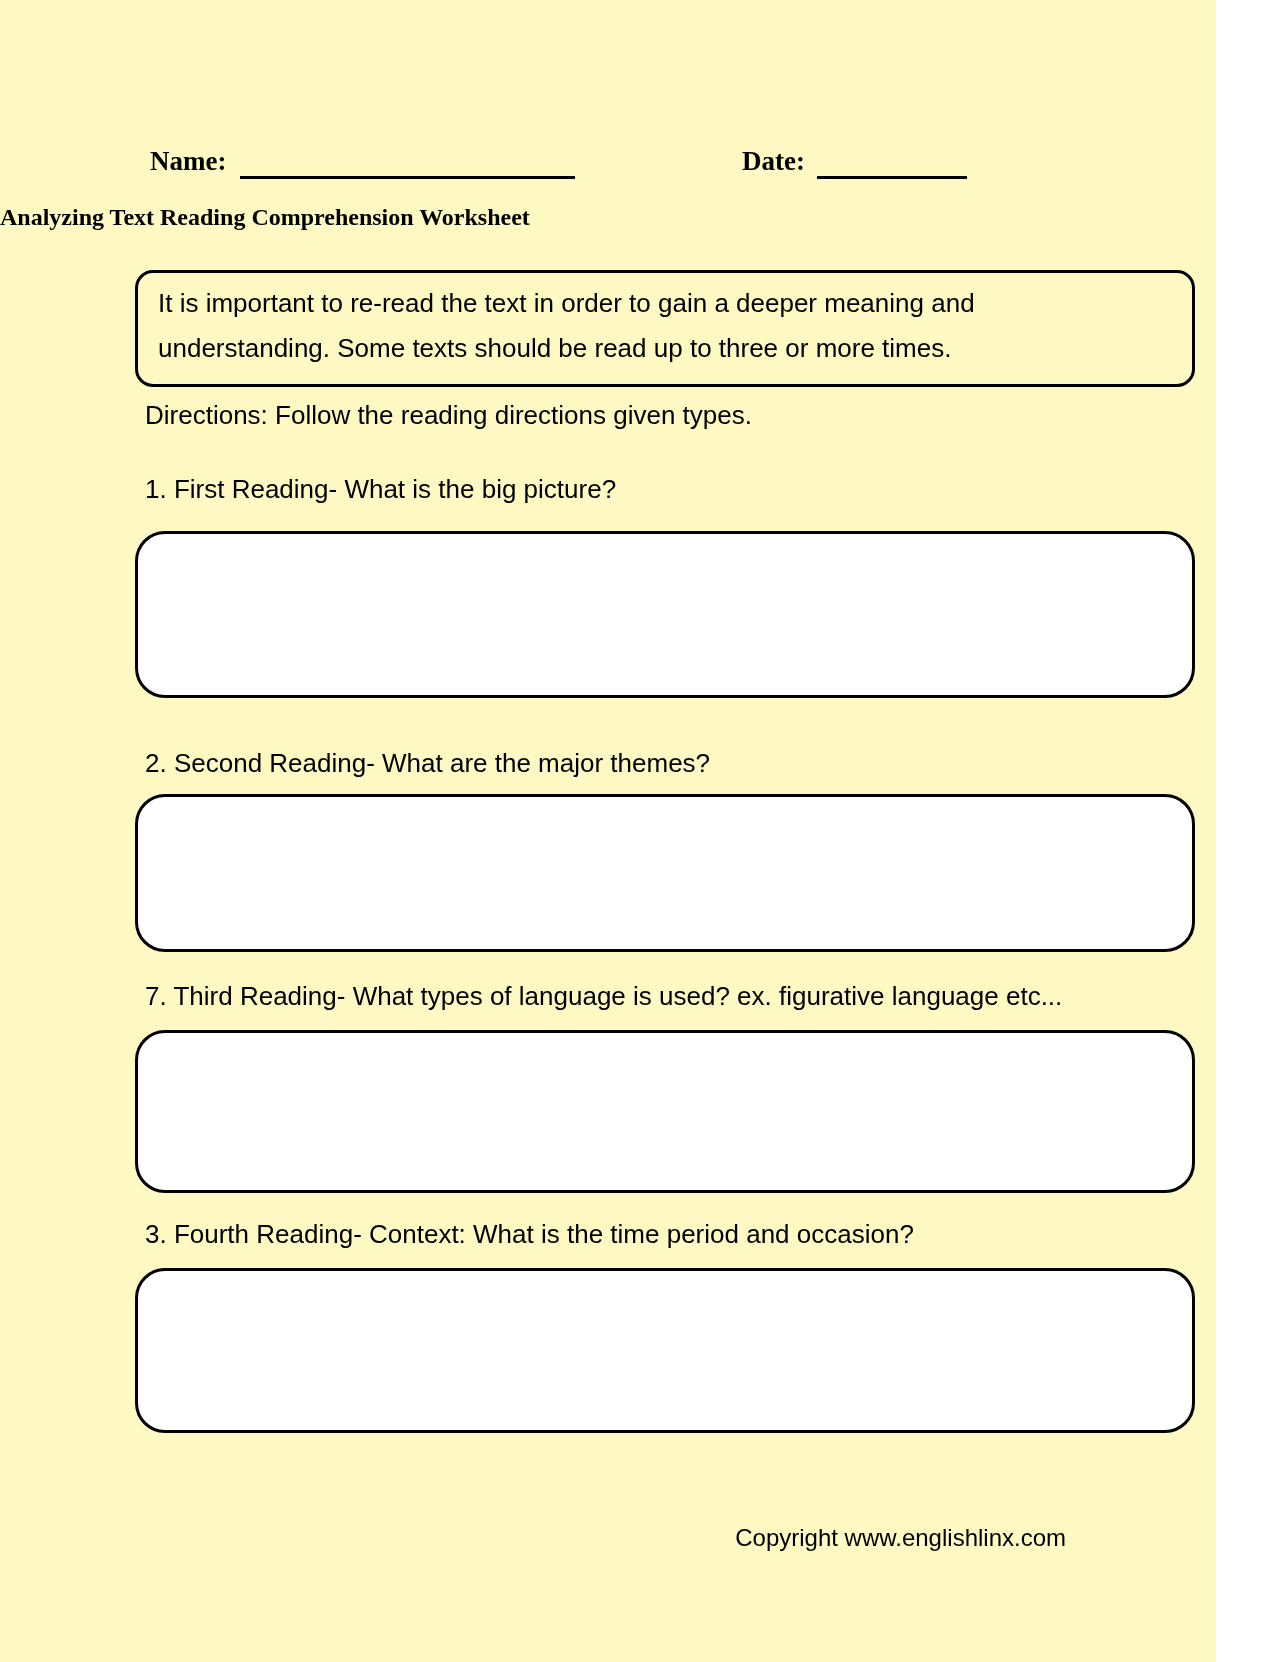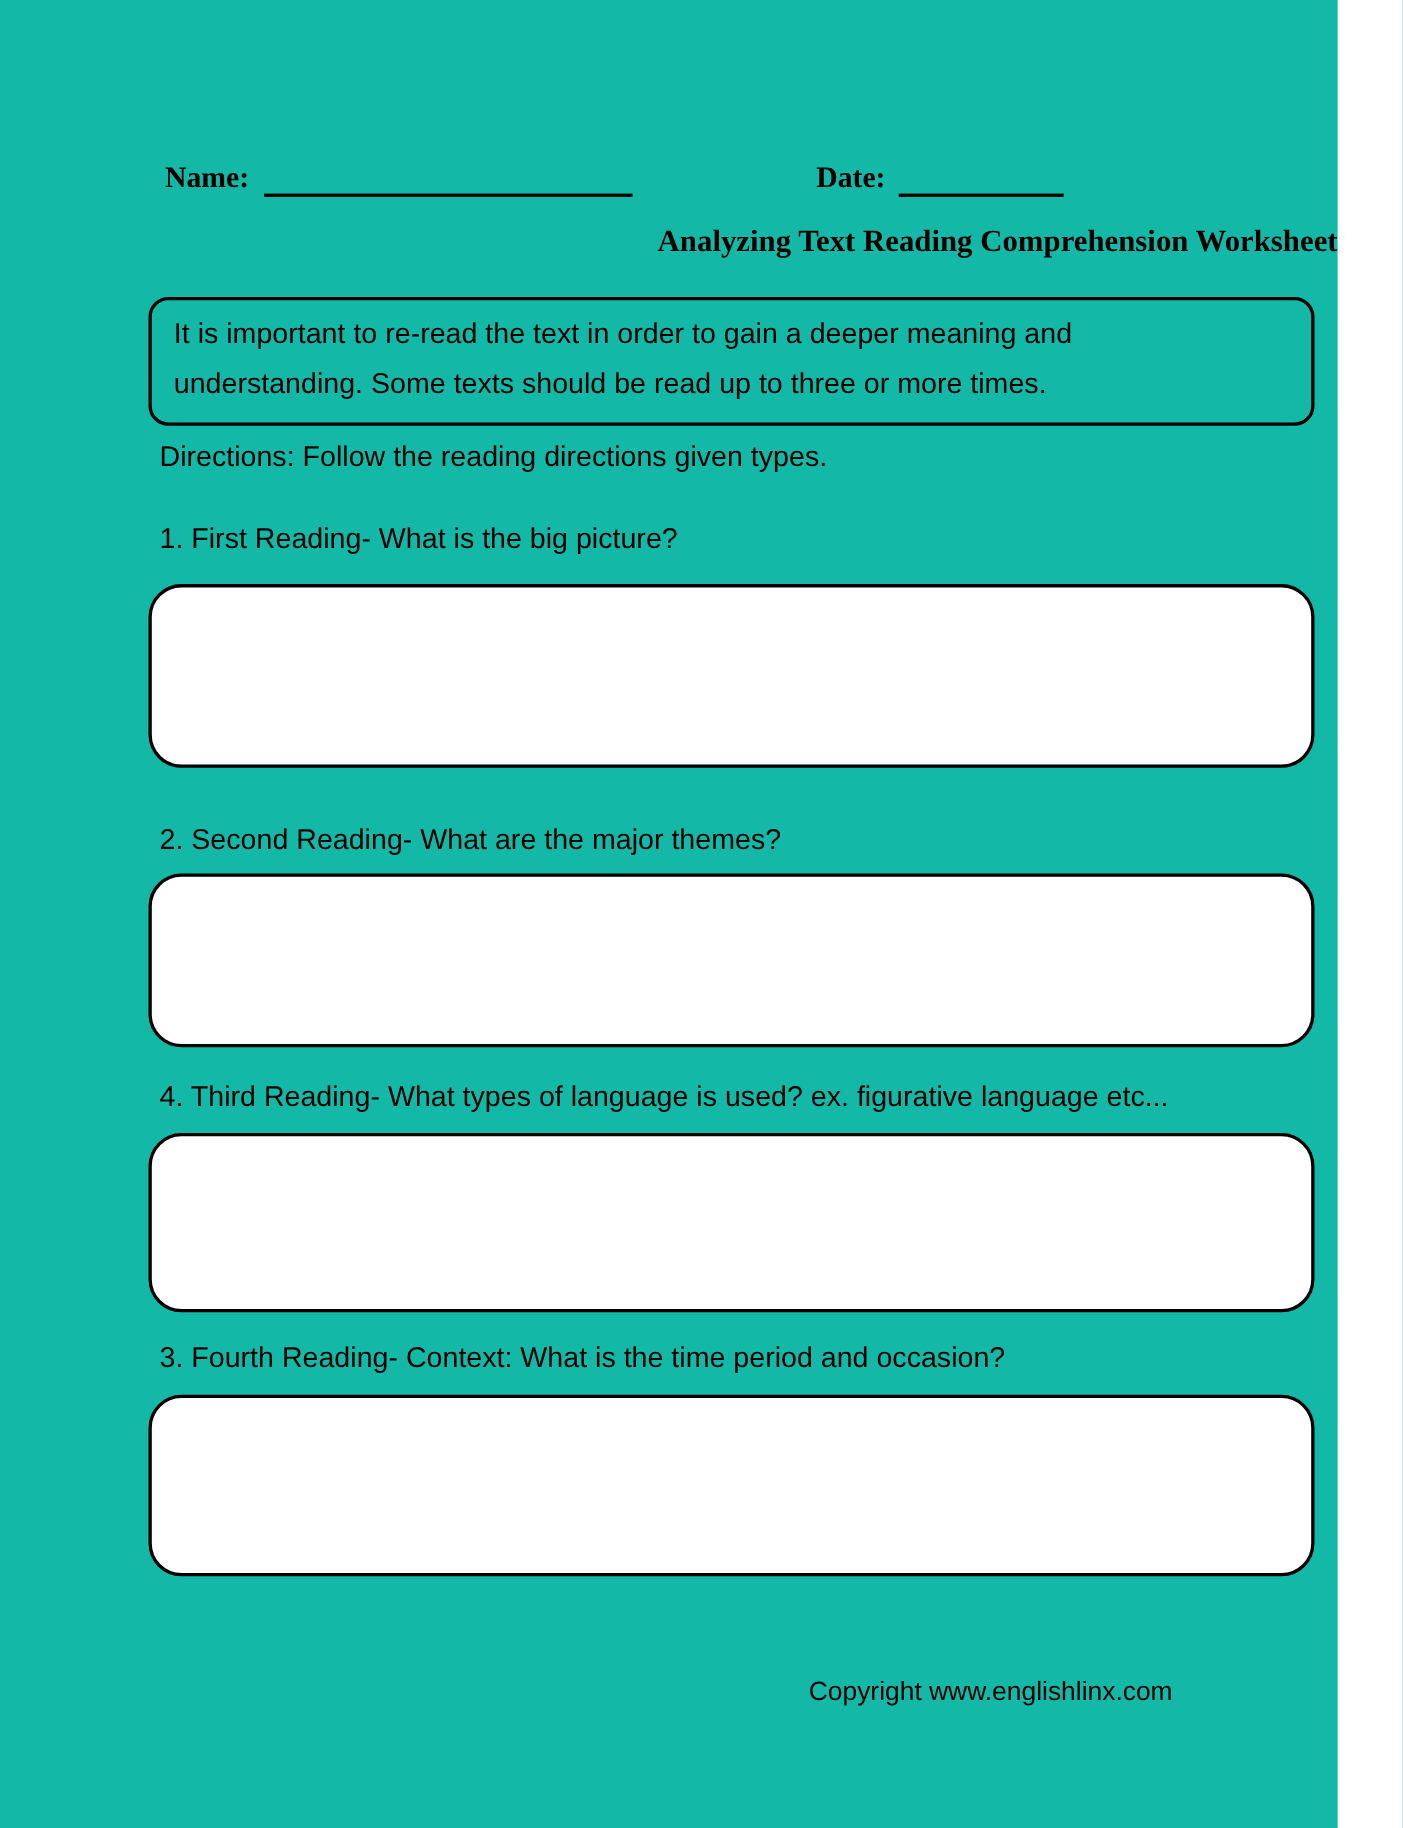--- a/index.html
+++ b/index.html
@@ -4,21 +4,21 @@
 <style>
   html, body {
     margin: 0;
     padding: 0;
     background: #ffffff;
   }
   .sheet {
     position: relative;
     width: 1216px;
     height: 1662px;
-    background: #14b8a6;
+    background: #fef9c3;
     color: #000000;
     font-family: "Liberation Sans", sans-serif;
     overflow: hidden;
   }
   
   .hdr-label {
     position: absolute;
     font-family: "Liberation Serif", serif;
     font-weight: bold;
     font-size: 27px;
@@ -32,24 +32,24 @@
     height: 0;
   }
   .name-line { left: 240px; top: 176px; width: 335px; }
   .date-line { left: 817px; top: 176px; width: 150px; }
   
   .title {
     position: absolute;
     left: 0;
     top: 204px;
     width: 100%;
-    text-align: right;
+    text-align: left;
     font-family: "Liberation Serif", serif;
     font-weight: bold;
-    font-size: 28px;
+    font-size: 24px;
   }
   
   .note-box {
     position: absolute;
     left: 135px;
     top: 270px;
     width: 1060px;
     height: 117px;
     box-sizing: border-box;
     border: 3px solid #000000;
@@ -123,21 +123,21 @@
   </div>
 
   <div class="directions">Directions: Follow the reading directions given types.</div>
 
   <div class="q-label q1">1. First Reading- What is the big picture?</div>
   <div class="answer-box box1"></div>
 
   <div class="q-label q2">2. Second Reading- What are the major themes?</div>
   <div class="answer-box box2"></div>
 
-  <div class="q-label q3">4. Third Reading- What types of language is used? ex. figurative language etc...</div>
+  <div class="q-label q3">7. Third Reading- What types of language is used? ex. figurative language etc...</div>
   <div class="answer-box box3"></div>
 
   <div class="q-label q4">3. Fourth Reading- Context: What is the time period and occasion?</div>
   <div class="answer-box box4"></div>
 
   <div class="copyright">Copyright www.englishlinx.com</div>
 
 </div>
 
 </body></html>

